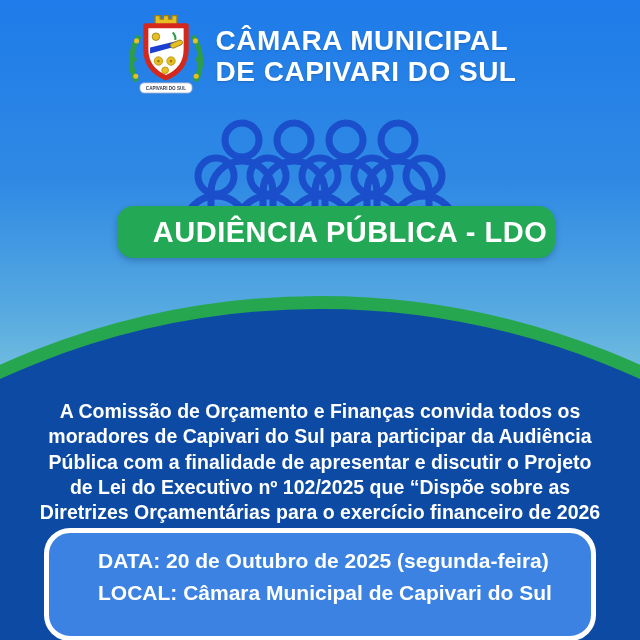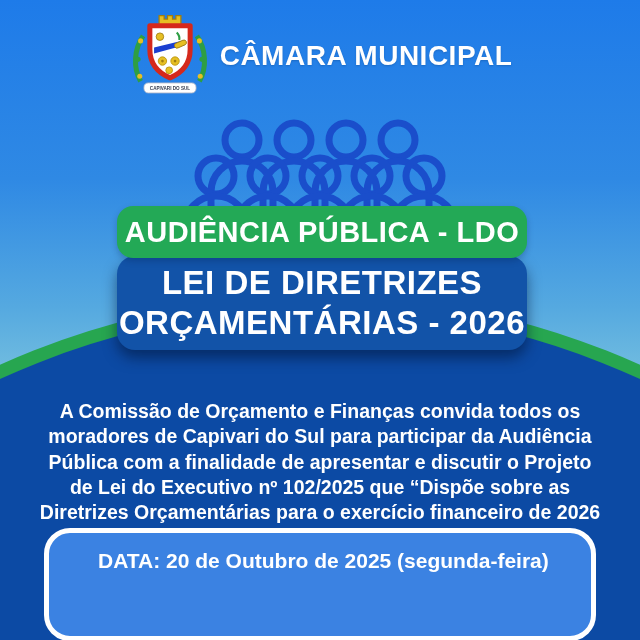--- a/index.html
+++ b/index.html
@@ -18,20 +18,21 @@
   .dome{
     position:absolute;left:-458px;top:296px;width:1556px;height:1556px;
     box-sizing:border-box;border-radius:50%;
     background:#0c4aa4;border:13px solid #27a650;z-index:2;
   }
   
   .banner-green{
     position:absolute;left:117px;top:206px;width:410px;height:52px;z-index:4;
     background:#23a956;border-radius:16px;display:flex;align-items:center;justify-content:center;
     box-shadow:0 3px 6px rgba(3,26,66,.25);
+    padding-left:28px;
   }
   .banner-green span{color:#fff;font-weight:800;font-size:29px;letter-spacing:.5px;}
   .banner-blue{
     position:absolute;left:117px;top:256px;width:410px;height:94px;z-index:3;
     background:#1253a8;border-radius:18px;display:flex;flex-direction:column;align-items:center;justify-content:center;
     box-shadow:0 8px 14px rgba(2,20,55,.55);
   }
   .banner-blue span{color:#fff;font-weight:800;font-size:33px;line-height:1.22;letter-spacing:.5px;}
   
   .invite{
@@ -75,20 +76,21 @@
         <circle cx="41" cy="58" r="1.6" fill="#a07d10"></circle>
       <circle cx="56" cy="58" r="5" fill="#e6bf23" stroke="#b8920a" stroke-width="1"></circle>
         <circle cx="56" cy="58" r="1.6" fill="#a07d10"></circle>
       <circle cx="49" cy="69" r="4" fill="#e6bf23" stroke="#b8920a" stroke-width="1"></circle>
 
       <rect x="19" y="84" width="62" height="12" rx="5" fill="#ffffff" stroke="#b0b6c8" stroke-width="1"></rect>
       <text x="50" y="92.5" text-anchor="middle" font-size="5.5" font-weight="bold" fill="#333a4d">CAPIVARI DO SUL</text>
     </svg>
     <div class="title">
       <div>CÂMARA MUNICIPAL</div>
+      <div>DE CAPIVARI DO SUL</div>
     </div>
   </div>
 
   <svg class="crowd" viewBox="0 0 300 112" aria-hidden="true">
     <g stroke="#1a4ecb" stroke-width="7" fill="none" stroke-linecap="round">
 
       <circle cx="72" cy="40" r="17"></circle>
         <path d="M41,115 L41,92 A31,31 0 0 1 103,92 L103,115"></path>
       <circle cx="124" cy="40" r="17"></circle>
         <path d="M93,115 L93,92 A31,31 0 0 1 155,92 L155,115"></path>
@@ -109,24 +111,21 @@
         <path d="M222,140 L222,128 A32,32 0 0 1 286,128 L286,140"></path>
     </g>
   </svg>
 
   <div class="dome"></div>
 
   <div class="banner-green">
     <span>AUDIÊNCIA PÚBLICA - LDO</span>
   </div>
 
-  <div class="banner-blue">
-    <span>LEI DE DIRETRIZES</span>
-    <span>ORÇAMENTÁRIAS - 2026</span>
-  </div>
 
   <div class="invite">A Comissão de Orçamento e Finanças convida todos os moradores de Capivari do Sul para participar da Audiência Pública com a finalidade de apresentar e discutir o Projeto de Lei do Executivo nº 102/2025 que “Dispõe sobre as Diretrizes Orçamentárias para o exercício financeiro de 2026 ”.</div>
 
   <div class="details">
     <div class="row">DATA: 20 de Outubro de 2025 (segunda-feira)</div>
+    <div class="row">LOCAL: Câmara Municipal de Capivari do Sul</div>
   </div>
 
 </div>
 
 </body></html>

